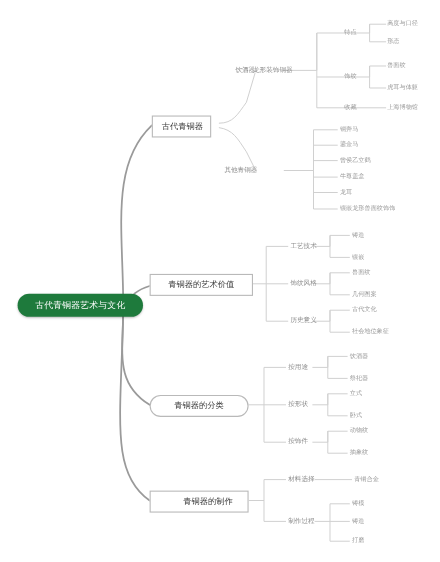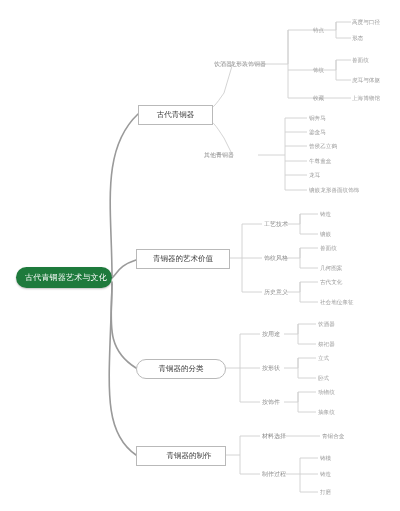--- a/index.html
+++ b/index.html
@@ -129,23 +129,23 @@
       <path d="M240,474 L260,474"></path>
       <path d="M286,436 L320,436"></path>
       <path d="M286,474 L300,474"></path>
       <path d="M300,458 L300,492"></path>
       <path d="M300,458 L318,458"></path>
       <path d="M300,474 L318,474"></path>
       <path d="M300,492 L318,492"></path>
     </g>
   </svg>
 
-  <div class="node root" style="left:16px;top:267px;width:96px;">古代青铜器艺术与文化</div>
-
-  <div class="node branch" style="left:138px;top:105px;width:75px;">古代青铜器</div>
+  <div class="node root" style="left:16px;top:267px;width:114px;">古代青铜器艺术与文化</div>
+
+  <div class="node branch" style="left:138px;top:105px;width:54px;text-align:right;">古代青铜器</div>
 
   <div class="node sub" style="left:214px;top:60px;">饮酒器</div>
   <div class="node sub" style="left:230px;top:60px;">龙形装饰铜器</div>
 
   <div class="node leaf" style="left:313px;top:26px;">特点</div>
   <div class="node leaf" style="left:352px;top:18px;">高度与口径</div>
   <div class="node leaf" style="left:352px;top:34px;">形态</div>
 
   <div class="node leaf" style="left:313px;top:66px;">饰纹</div>
   <div class="node leaf" style="left:352px;top:56px;">兽面纹</div>

